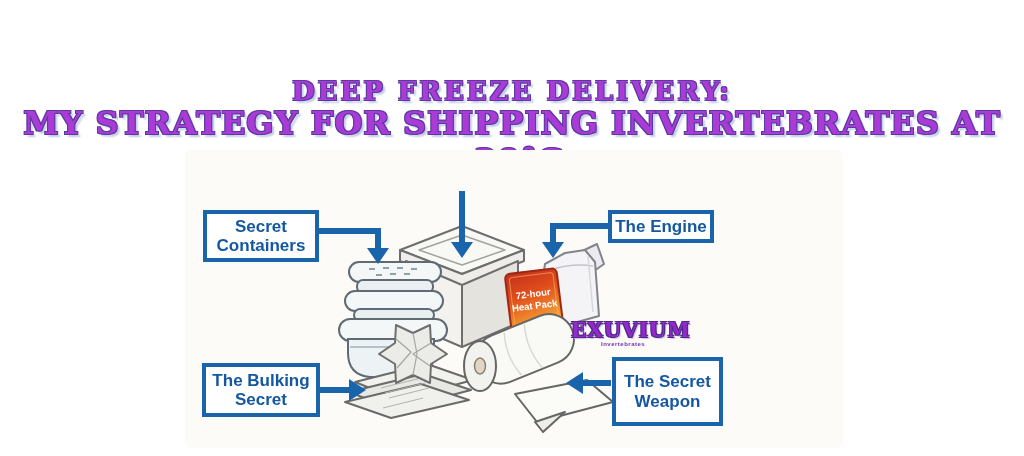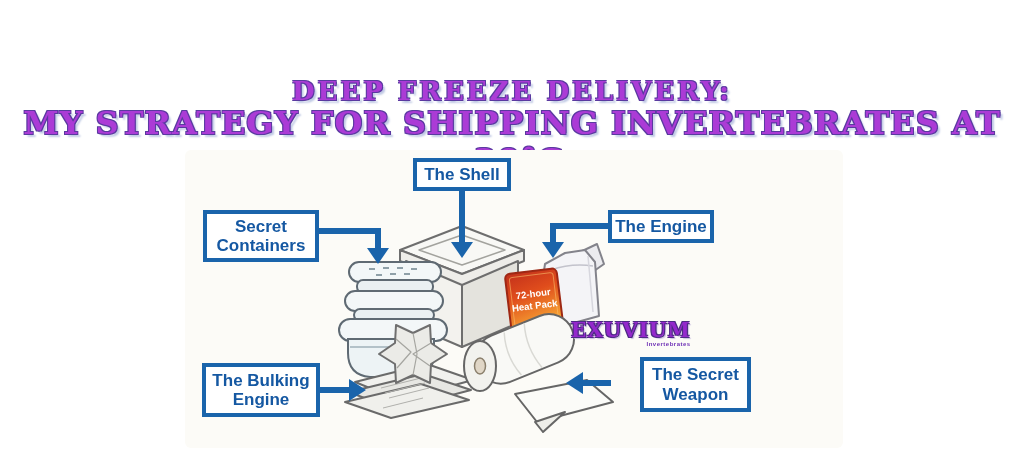--- a/index.html
+++ b/index.html
@@ -15,40 +15,40 @@
   .title .l1{font-size:26px;letter-spacing:3px;line-height:1.05;}
   .title .l2{font-size:32px;letter-spacing:1px;line-height:1.15;}
 
   
   .illus-bg{position:absolute;left:185px;top:150px;width:658px;height:298px;
             background:#fcfbf7;border-radius:6px;z-index:1;}
   .illus-svg{position:absolute;left:185px;top:150px;z-index:2;}
 
   
   .watermark{position:absolute;left:571px;top:318px;z-index:3;
-             font-family:"DejaVu Serif",serif;font-weight:bold;text-align:right;}
+             font-family:"DejaVu Serif",serif;font-weight:bold;text-align:left;}
   .watermark .brand{font-size:20px;letter-spacing:1px;color:#9428cc;
              text-shadow:-1px -1px 0 #4d2b84, 1px -1px 0 #4d2b84,
                          -1px 1px 0 #4d2b84, 1px 1px 0 #4d2b84, 2px 2px 1px #c9bfe0;}
   .watermark .tagline{font-size:6px;letter-spacing:0.5px;color:#6d2fb5;
              margin-top:-1px;padding-left:30px;font-family:"Liberation Sans",sans-serif;}
 
   
   .arrows{position:absolute;left:0;top:0;z-index:4;pointer-events:none;}
 
   
   .callout{position:absolute;z-index:5;background:#ffffff;border:4px solid #1a64ab;
            color:#1558a2;font-weight:bold;font-size:17px;line-height:1.12;
            display:flex;align-items:center;justify-content:center;text-align:center;
            box-sizing:border-box;}
   #lbl-shell  {left:413px;top:158px;width:98px; height:33px;}
   #lbl-primary{left:203px;top:210px;width:116px;height:52px;}
   #lbl-engine {left:608px;top:210px;width:106px;height:33px;text-align:right;}
   #lbl-bulking{left:202px;top:363px;width:118px;height:54px;}
-  #lbl-secret {left:640px;top:357px;width:111px;height:55px;}
+  #lbl-secret {left:612px;top:357px;width:111px;height:69px;}
 </style>
 </head>
 <body>
 
 <div class="page">
 
   <div class="title">
     <div class="l1">DEEP FREEZE DELIVERY:</div>
     <div class="l2">MY STRATEGY FOR SHIPPING INVERTEBRATES AT -20°C</div>
   </div>
@@ -150,19 +150,18 @@
     </g>
     <g fill="#1a64ab" stroke="none">
       <polygon points="451,242 473,242 462,258"></polygon>
       <polygon points="367,248 389,248 378,264"></polygon>
       <polygon points="542,242 564,242 553,258"></polygon>
       <polygon points="349,379 349,401 366,390"></polygon>
       <polygon points="583,372 583,394 566,383"></polygon>
     </g>
   </svg>
 
-  <div class="callout" id="lbl-shell">The Shell</div>
   <div class="callout" id="lbl-primary">Secret Containers</div>
   <div class="callout" id="lbl-engine">The Engine</div>
-  <div class="callout" id="lbl-bulking">The Bulking Engine</div>
+  <div class="callout" id="lbl-bulking">The Bulking Secret</div>
   <div class="callout" id="lbl-secret">The Secret Weapon</div>
 
 </div>
 
 </body></html>

